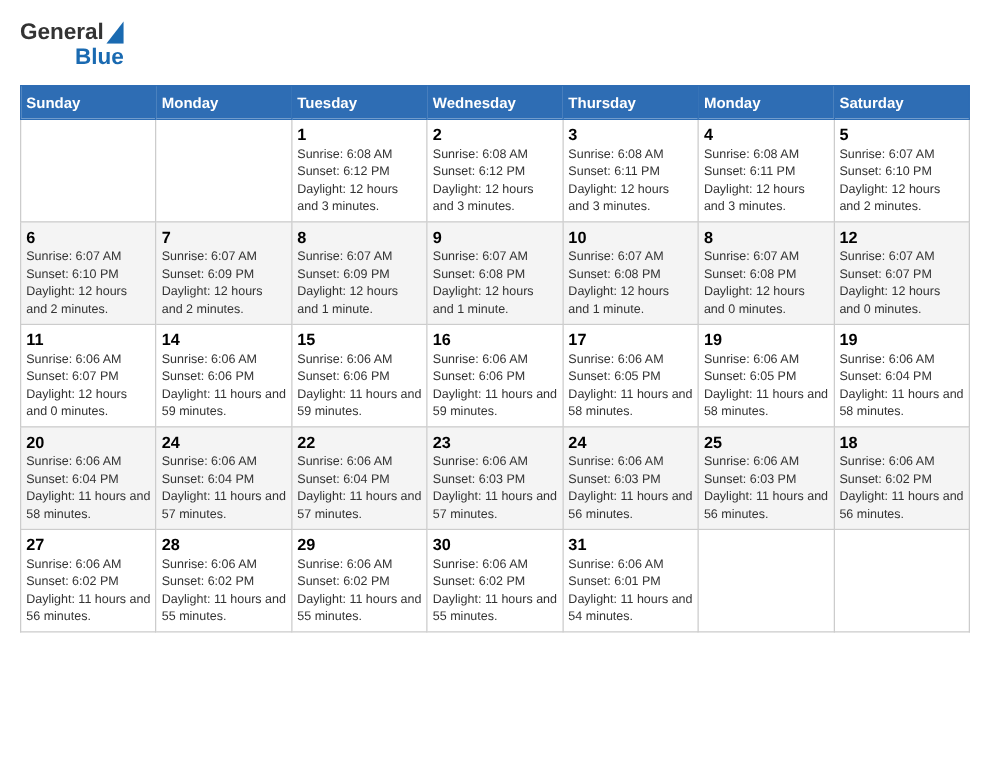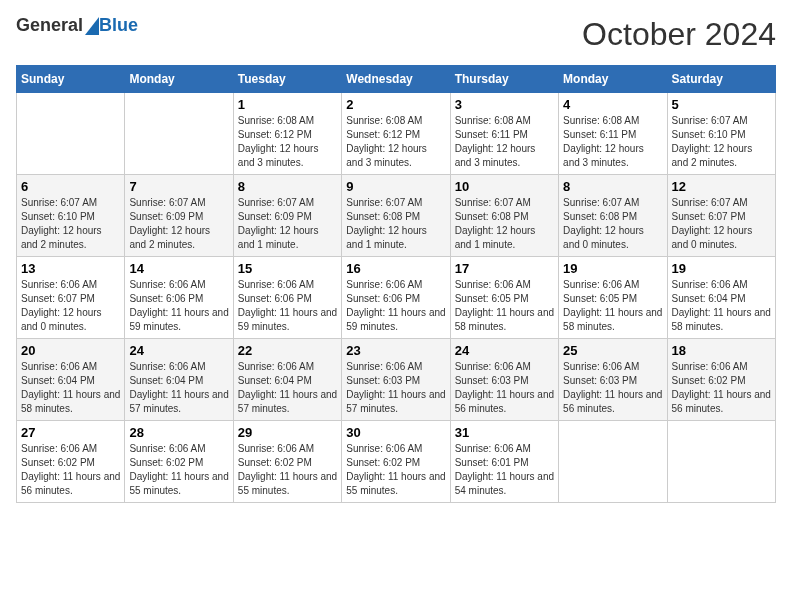--- a/index.html
+++ b/index.html
@@ -22,20 +22,21 @@
     }
     .logo-text-general {
       font-size: 18px;
       font-weight: bold;
       color: #333;
     }
     .logo-text-blue {
       font-size: 18px;
       font-weight: bold;
       color: #1a6ab1;
+      margin-left: 44px;
     }
     .title-section {
       text-align: right;
     }
     .month-title {
       font-size: 32px;
       color: #333;
       font-weight: normal;
     }
     .location {
@@ -85,32 +86,31 @@
     }
     .empty-cell {
       background-color: inherit;
     }
   </style>
 </head>
 <body>
 
 <div class="header">
   <div class="logo">
-    <div style="display:flex; flex-direction:row; line-height:1.1;">
+    <div style="display:flex; flex-direction:column; line-height:1.1;">
       <span style="display:flex; align-items:center;">
         <span class="logo-text-general">General</span>
         <svg width="14" height="18" viewBox="0 0 14 18" style="margin-left:2px;">
           <polygon points="0,18 14,18 14,0" fill="#1a6ab1"></polygon>
         </svg>
       </span>
       <span class="logo-text-blue">Blue</span>
     </div>
   </div>
   <div class="title-section">
-    <div class="month-title">October 2024</div>
   </div>
 </div>
 
 <table>
   <thead>
     <tr>
     <th>Sunday</th>
         <th>Monday</th>
         <th>Tuesday</th>
         <th>Wednesday</th>
@@ -193,21 +193,21 @@
         </td>
         <td>
           <div class="day-num">12</div>
           <div class="day-info" style="white-space: pre-line;">Sunrise: 6:07 AM
 Sunset: 6:07 PM
 Daylight: 12 hours and 0 minutes.</div>
         </td>
       </tr>
       <tr>
         <td>
-          <div class="day-num">13</div>
+          <div class="day-num">11</div>
           <div class="day-info" style="white-space: pre-line;">Sunrise: 6:06 AM
 Sunset: 6:07 PM
 Daylight: 12 hours and 0 minutes.</div>
         </td>
         <td>
           <div class="day-num">14</div>
           <div class="day-info" style="white-space: pre-line;">Sunrise: 6:06 AM
 Sunset: 6:06 PM
 Daylight: 11 hours and 59 minutes.</div>
         </td>

